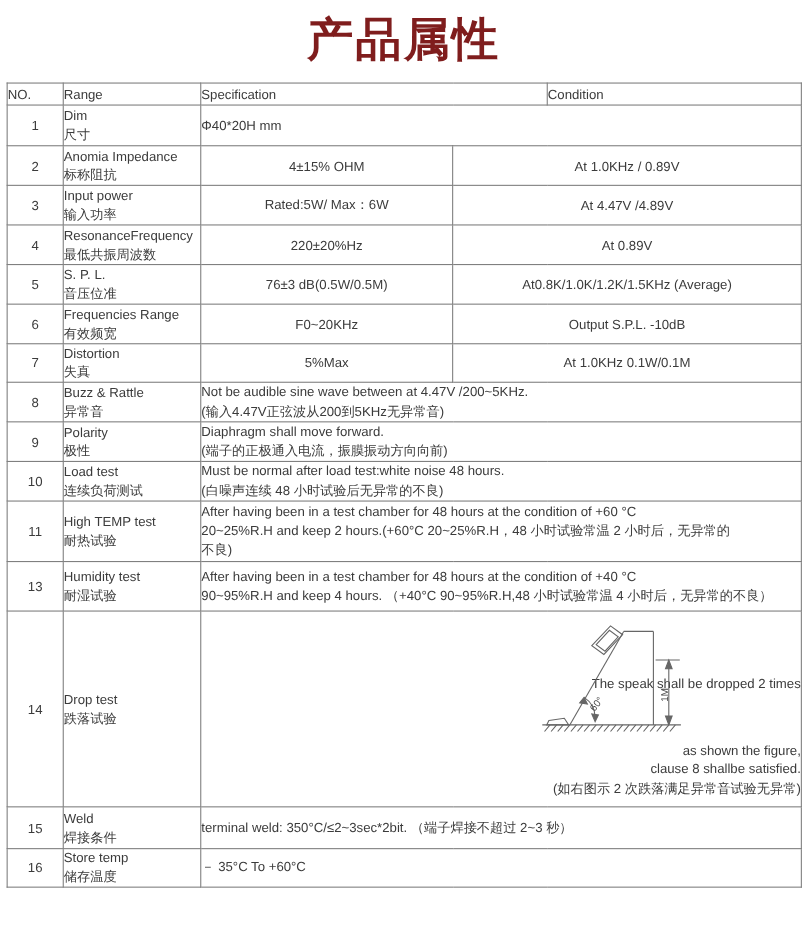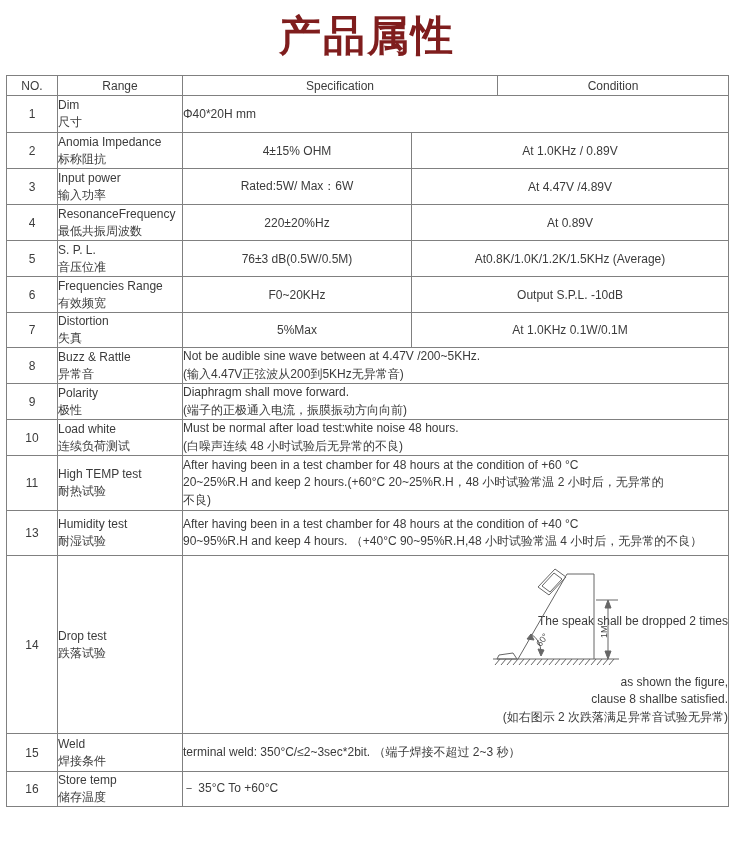--- a/index.html
+++ b/index.html
@@ -14,21 +14,21 @@
     font-family:"Liberation Sans","DejaVu Sans",sans-serif;
   }
   table.spec {
     border-collapse:collapse; table-layout:fixed;
     margin-left:6px; width:722px;
   }
   table.spec td {
     border:1px solid #808080; font-size:12px; padding:0;
     vertical-align:middle; overflow:hidden;
   }
-  tr.hdr td { height:19px; text-align:center; }
+  tr.hdr td { height:19px; }
   td.cell-left { text-align:left; padding-left:4px; }
   td.no { text-align:center; }
   td.item { text-align:left; padding-left:4px; }
   td.item div { line-height:17px; }
   td.spec-c, td.cond-c { text-align:center; }
   td.merged { text-align:left; padding-left:5px; vertical-align:middle; }
   .line { line-height:17.5px; }
   td.droptest { position:relative; vertical-align:top; padding-left:5px;text-align:right; }
   .sp1 { height:50px; }
   .sp2 { height:43px; }
@@ -146,21 +146,21 @@
     </td>
     <td class="merged" colspan="3">
       <div class="line">Diaphragm shall move forward.</div>
       <div class="line">(端子的正极通入电流，振膜振动方向向前)</div>
     </td>
   </tr>
 
   <tr style="height:36px">
     <td class="no">10</td>
     <td class="item">
-      <div>Load white</div>
+      <div>Load test</div>
       <div>连续负荷测试</div>
     </td>
     <td class="merged" colspan="3">
       <div class="line">Must be normal after load test:white noise 48 hours.</div>
       <div class="line">(白噪声连续 48 小时试验后无异常的不良)</div>
     </td>
   </tr>
 
   <tr style="height:55px">
     <td class="no">11</td>

